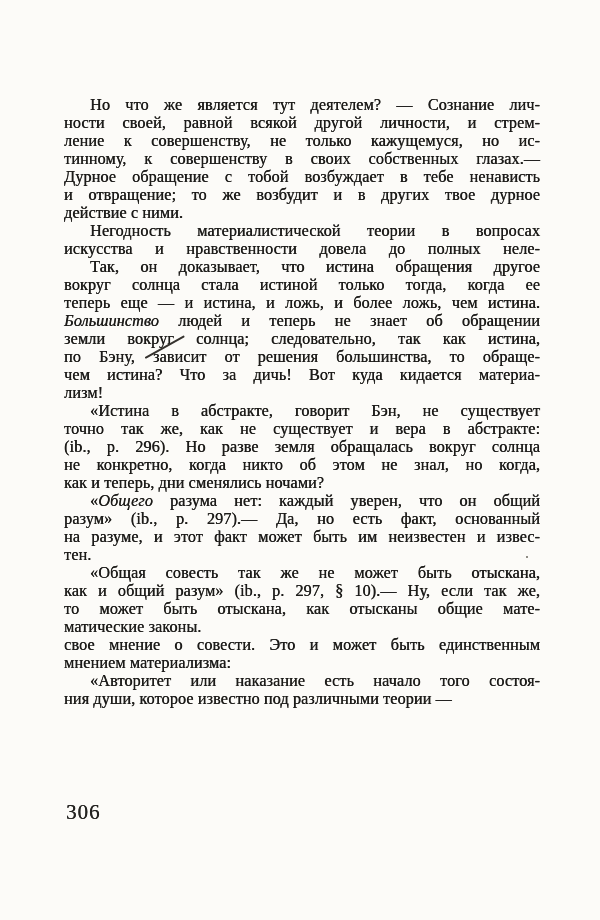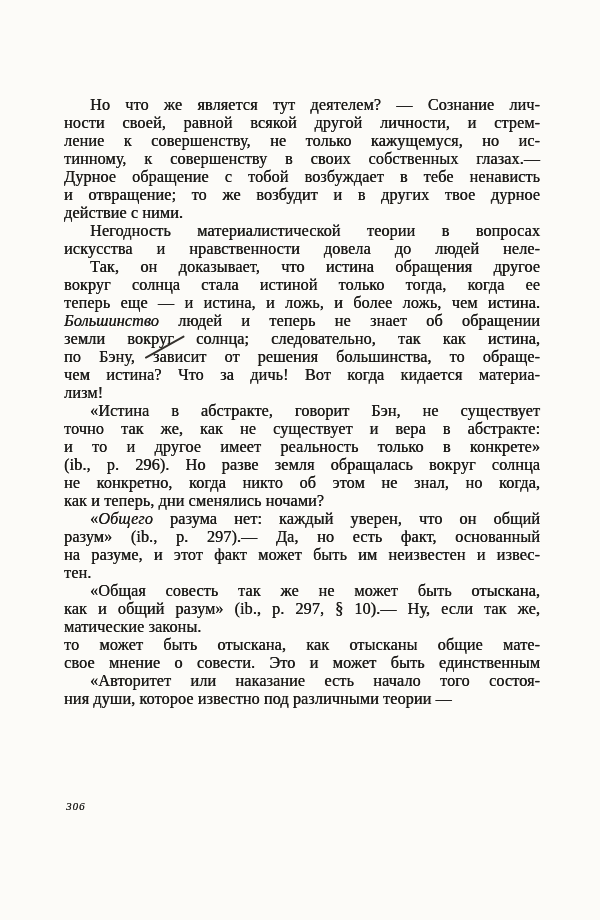--- a/index.html
+++ b/index.html
@@ -47,24 +47,23 @@
     text-indent: 26px;
   }
   .italic {
     font-style: italic;
   }
   .pageno {
     position: absolute;
     left: 66px;
     top: 800px;
     color: #242321;
-    font-size: 11px;
+    font-size: 21px;
     letter-spacing: 1px;
     text-shadow: 0.3px 0 0 currentColor;
-    font-style: italic;
   }
   .pen-stroke {
     position: absolute;
     left: 145px;
     top: 357px;
     width: 45px;
     height: 1.8px;
     background: #35322e;
     border-radius: 1px;
     transform: rotate(-29deg);
@@ -89,54 +88,54 @@
         <div class="line first"><span>Но что же является тут деятелем? — Сознание лич-</span></div>
         <div class="line"><span>ности своей, равной всякой другой личности, и стрем-</span></div>
         <div class="line"><span>ление к совершенству, не только кажущемуся, но ис-</span></div>
         <div class="line"><span>тинному, к совершенству в своих собственных глазах.—</span></div>
         <div class="line"><span>Дурное обращение с тобой возбуждает в тебе ненависть</span></div>
         <div class="line"><span>и отвращение; то же возбудит и в других твое дурное</span></div>
         <div class="line plast"><span>действие с ними.</span></div>
       </div>
       <div class="paragraph">
         <div class="line first"><span>Негодность материалистической теории в вопросах</span></div>
-        <div class="line"><span>искусства и нравственности довела до людей неле-</span></div>
+        <div class="line"><span>искусства и нравственности довела до полных неле-</span></div>
       </div>
       <div class="paragraph">
         <div class="line first"><span>Так, он доказывает, что истина обращения другое</span></div>
         <div class="line"><span>вокруг солнца стала истиной только тогда, когда ее</span></div>
         <div class="line"><span>теперь еще — и истина, и ложь, и более ложь, чем истина.</span></div>
         <div class="line"><span class="italic">Большинство</span><span> людей и теперь не знает об обращении</span></div>
         <div class="line"><span>земли вокруг солнца; следовательно, так как истина,</span></div>
         <div class="line"><span>по Бэну, зависит от решения большинства, то обраще-</span></div>
-        <div class="line"><span>чем истина? Что за дичь! Вот когда кидается материа-</span></div>
+        <div class="line"><span>чем истина? Что за дичь! Вот куда кидается материа-</span></div>
         <div class="line plast"><span>лизм!</span></div>
       </div>
       <div class="paragraph">
         <div class="line first"><span>«Истина в абстракте, говорит Бэн, не существует</span></div>
         <div class="line"><span>точно так же, как не существует и вера в абстракте:</span></div>
-        <div class="line"><span>и то и другое имеет реальность только в конкрете»</span></div>
         <div class="line"><span>(ib., p. 296). Но разве земля обращалась вокруг солнца</span></div>
         <div class="line"><span>не конкретно, когда никто об этом не знал, но когда,</span></div>
         <div class="line plast"><span>как и теперь, дни сменялись ночами?</span></div>
       </div>
       <div class="paragraph">
         <div class="line first"><span>«</span><span class="italic">Общего</span><span> разума нет: каждый уверен, что он общий</span></div>
         <div class="line"><span>разум» (ib., p. 297).— Да, но есть факт, основанный</span></div>
         <div class="line"><span>на разуме, и этот факт может быть им неизвестен и извес-</span></div>
         <div class="line plast"><span>тен.</span></div>
       </div>
       <div class="paragraph">
         <div class="line first"><span>«Общая совесть так же не может быть отыскана,</span></div>
         <div class="line"><span>как и общий разум» (ib., p. 297, § 10).— Ну, если так же,</span></div>
+        <div class="line"><span>то может быть отыскана, как отысканы общие мате-</span></div>
         <div class="line plast"><span>матические законы.</span></div>
-        <div class="line"><span>то может быть отыскана, как отысканы общие мате-</span></div>
       </div>
       <div class="paragraph">
         <div class="line"><span>свое мнение о совести. Это и может быть единственным</span></div>
+        <div class="line plast"><span>мнением материализма:</span></div>
       </div>
       <div class="paragraph">
         <div class="line first"><span>«Авторитет или наказание есть начало того состоя-</span></div>
         <div class="line plast"><span>ния души, которое известно под различными теории —</span></div>
       </div>
     </div>
   <div class="pen-stroke"></div>
   <div class="ink-speck"></div>
   <div class="pageno">306</div>
 </div>

